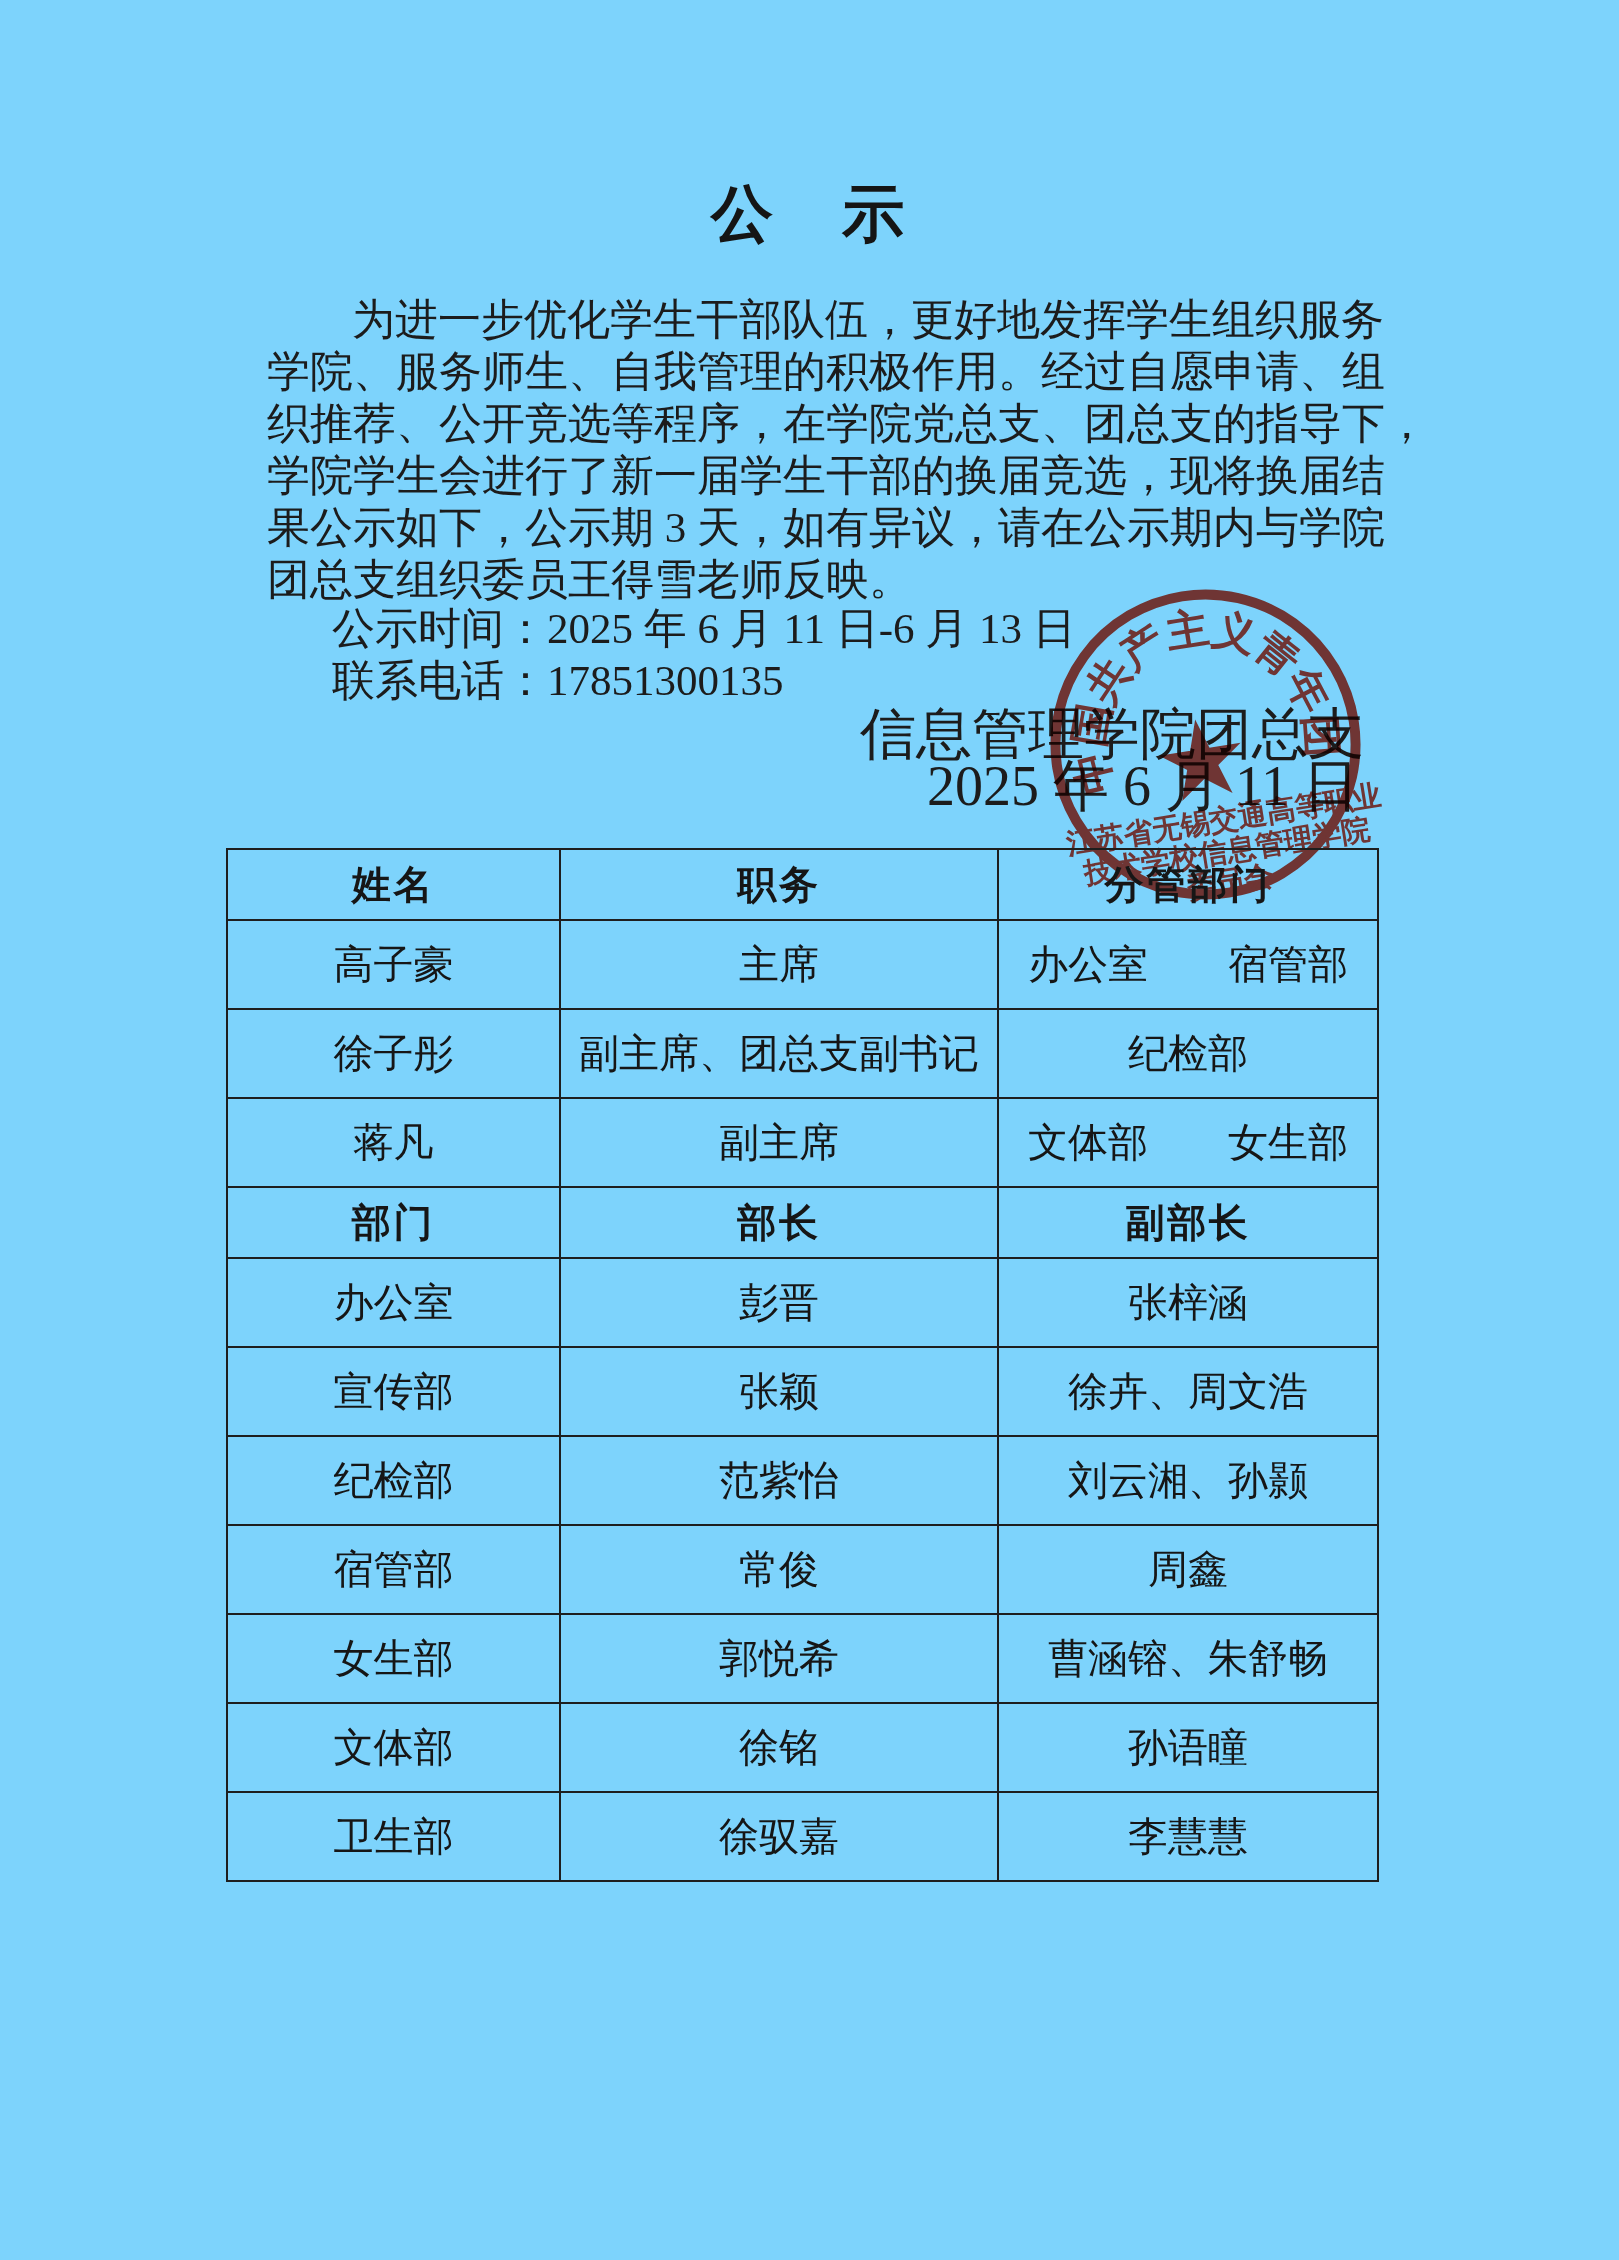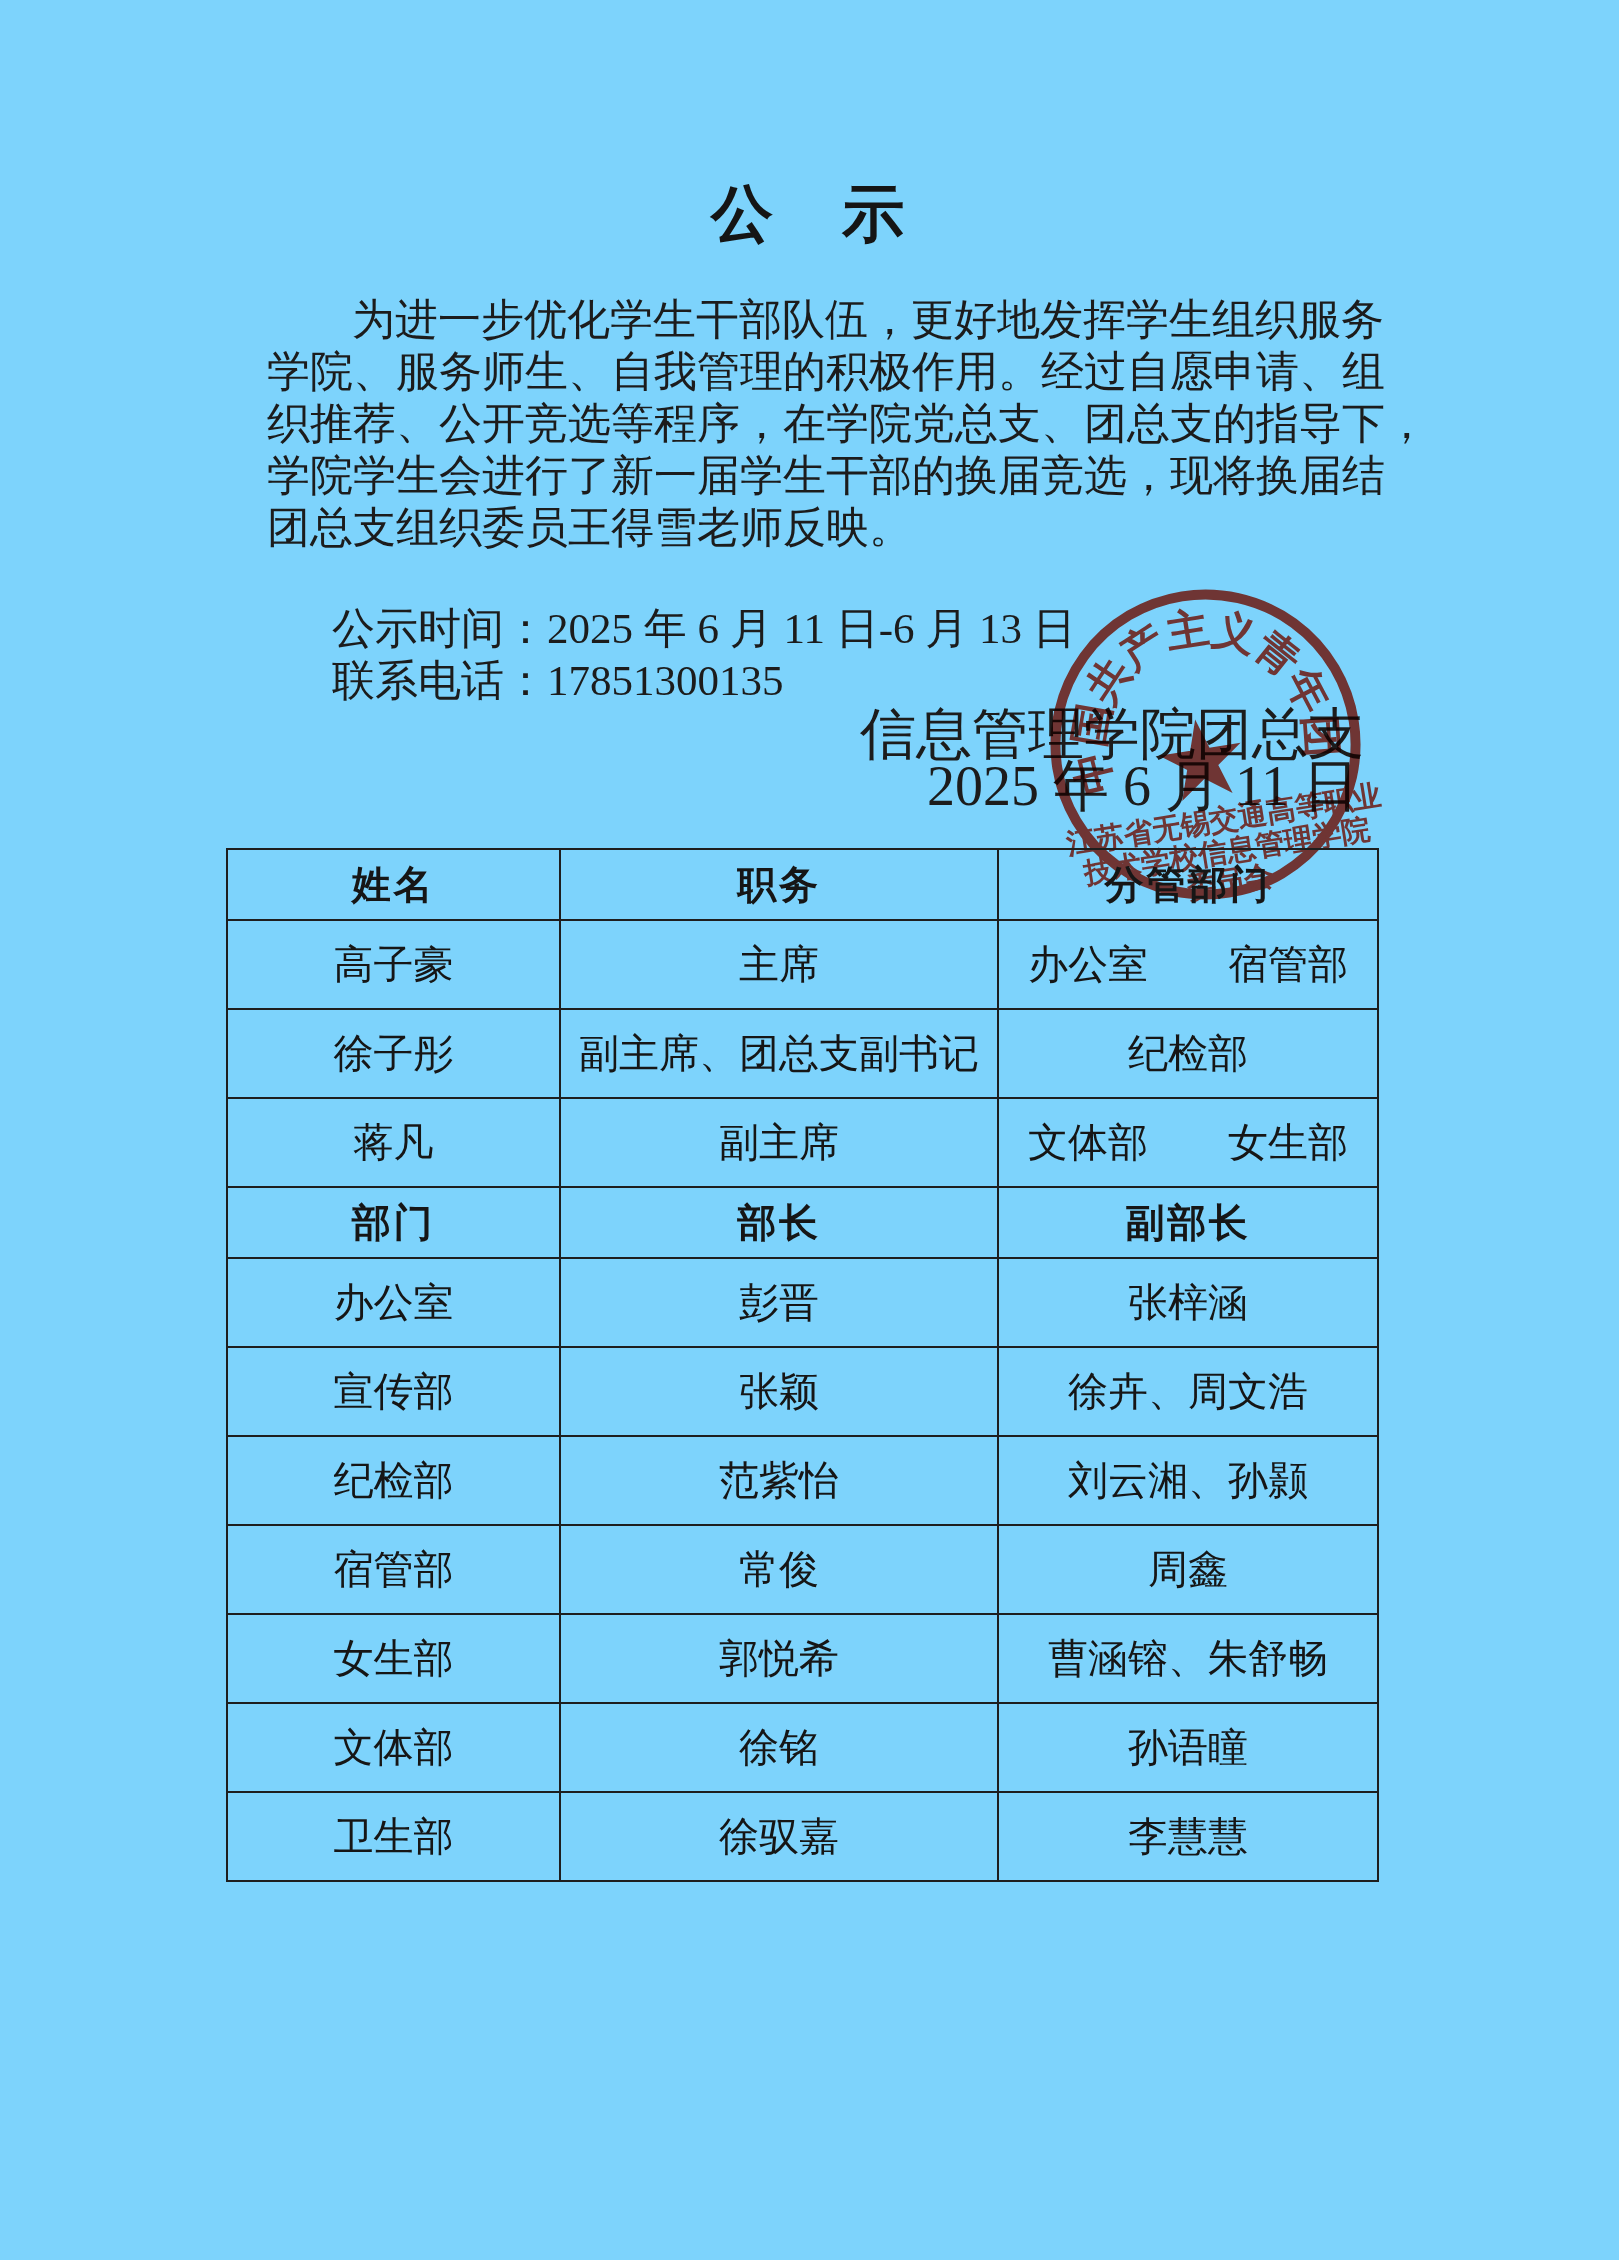--- a/index.html
+++ b/index.html
@@ -49,20 +49,21 @@
 
 <div class="page">
 
   <div class="title">公　示</div>
 
   <div class="body-block">
     <div class="bline first">为进一步优化学生干部队伍，更好地发挥学生组织服务</div>
     <div class="bline">学院、服务师生、自我管理的积极作用。经过自愿申请、组</div>
     <div class="bline">织推荐、公开竞选等程序，在学院党总支、团总支的指导下，</div>
     <div class="bline">学院学生会进行了新一届学生干部的换届竞选，现将换届结</div>
+    <div class="bline">果公示如下，公示期 3 天，如有异议，请在公示期内与学院</div>
     <div class="bline last">团总支组织委员王得雪老师反映。</div>
   </div>
 
   <div class="info-line" style="top:606px">公示时间：2025 年 6 月 11 日-6 月 13 日</div>
   <div class="info-line" style="top:658px">联系电话：17851300135</div>
 
   <div class="sig-line" style="top:712px;right:255px">信息管理学院团总支</div>
   <div class="sig-line" style="top:764px;right:260px">2025 年 6 月 11 日</div>
 
   <div class="stamp">

